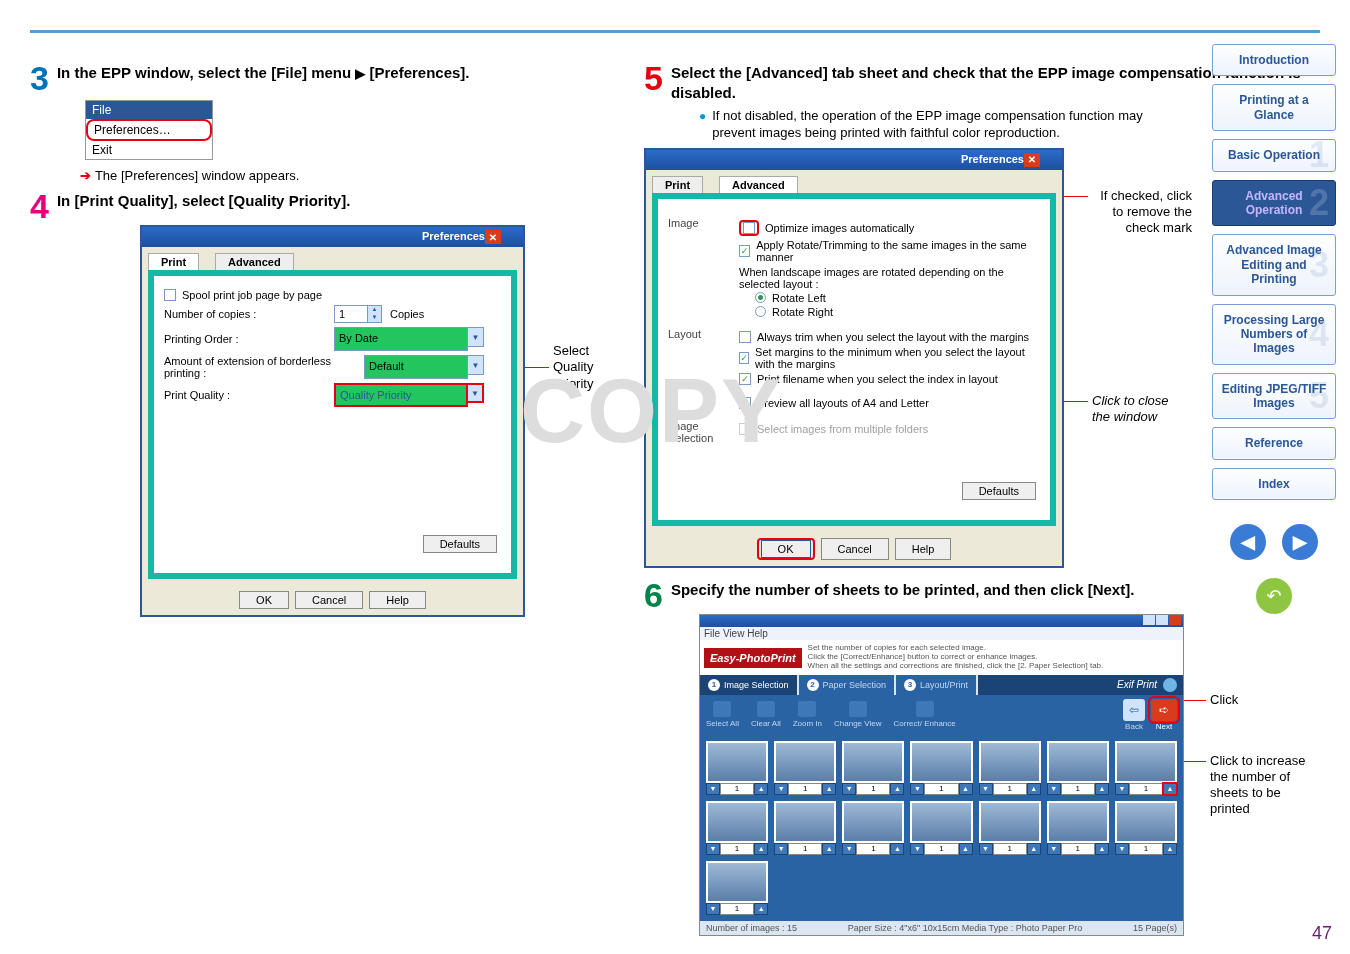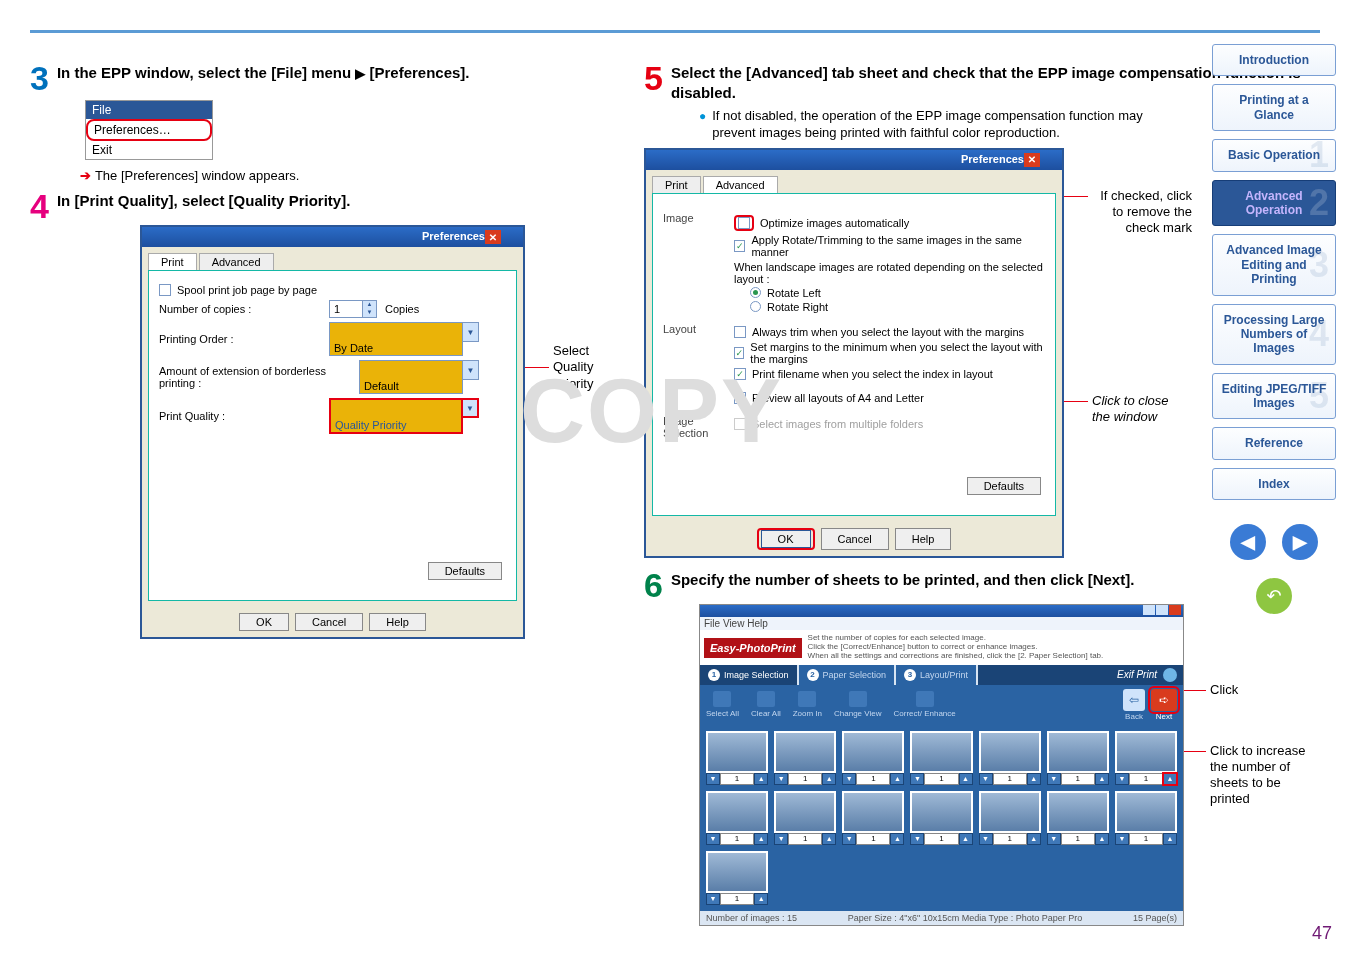--- a/index.html
+++ b/index.html
@@ -23,29 +23,29 @@
   
   .file-menu { margin-left: 55px; margin-bottom: 8px; width: 128px; border: 1px solid #999; background: #fff; font-size: 12px; }
   .file-menu .hdr { background: #2b5797; color: #fff; padding: 2px 6px; }
   .file-menu .prefitem { border: 2px solid #e60012; border-radius: 8px; padding: 2px 6px; color: #000; }
   .file-menu .exit { padding: 2px 6px; }
 
   
   .dlg { margin-left: 55px; border: 2px solid #2b5797; background: #ece9d8; width: 385px; font-size: 11px; color: #000; }
   .dlg .titlebar { background: linear-gradient(to bottom,#2b6cc7,#1d4f9f); color:#fff; padding: 3px 22px; display: flex; justify-content: flex-end; font-weight: bold; }
   .dlg .close { background:#d93b1d; color:#fff; width:16px; height:14px; display:flex; align-items:center; justify-content:center; font-size:10px; }
-  .tabs { display:flex; gap:2px; padding: 6px 6px 0 6px; }
+  .tabs { display:flex; gap:16px; padding: 6px 6px 0 6px; font-weight: bold; }
   .tab { background:#fff; border:1px solid #aaa; border-bottom:none; padding:2px 12px; font-size:11px; }
   .tab.inactive { background:#eee; }
-  .dlg .body { background:#fff; border:1px solid #14b8a6; margin:0 6px 6px 6px; padding:10px; }
+  .dlg .body { background:#fff; border:6px solid #14b8a6; margin:0 6px 6px 6px; padding:10px; }
   .row { display:flex; align-items:center; margin:4px 0; }
   .row .lbl { flex:0 0 170px; }
   .inputish { border:1px solid #7a98c4; background:#fff; height:18px; display:flex; align-items:center; padding:0 4px; }
   .combo { width:150px; display:flex; }
-  .combo .combo-text { flex:1; height:18px; border:1px solid #7a98c4; background:#eab308; padding:16px 4px; line-height:18px; }
+  .combo .combo-text { flex:1; height:24px; border:1px solid #7a98c4; background:#22c55e; padding:1px 4px; line-height:18px; }
   .combo .combo-btn { width:16px; height:20px; background:#cfe3fb; border:1px solid #7a98c4; border-left:none; display:flex; align-items:center; justify-content:center; color:#2b5797; font-size:8px; }
   .ring .combo-text { border:2px solid #e60012; color:#2b5797; }
   .ring .combo-btn { border-top:2px solid #e60012; border-right:2px solid #e60012; border-bottom:2px solid #e60012; }
   .chk { display:flex; align-items:center; gap:6px; margin:3px 0; }
   .chk .box { width:12px; height:12px; border:1px solid #7a98c4; background:#fff; display:flex; align-items:center; justify-content:center; font-size:9px; color:#2b974f; }
   .radio { display:flex; align-items:center; gap:6px; margin:2px 0 2px 16px; }
   .radio .r { width:11px; height:11px; border:1px solid #7a98c4; border-radius:50%; background:#fff; display:flex; align-items:center; justify-content:center; }
   .radio .r.on::after { content:""; width:5px; height:5px; border-radius:50%; background:#2b974f; display:block; }
   .btnrow { display:flex; justify-content:flex-end; gap:6px; padding:6px; }
   .btn { border:1px solid #888; background:#efefef; padding:2px 16px; font-size:11px; }

